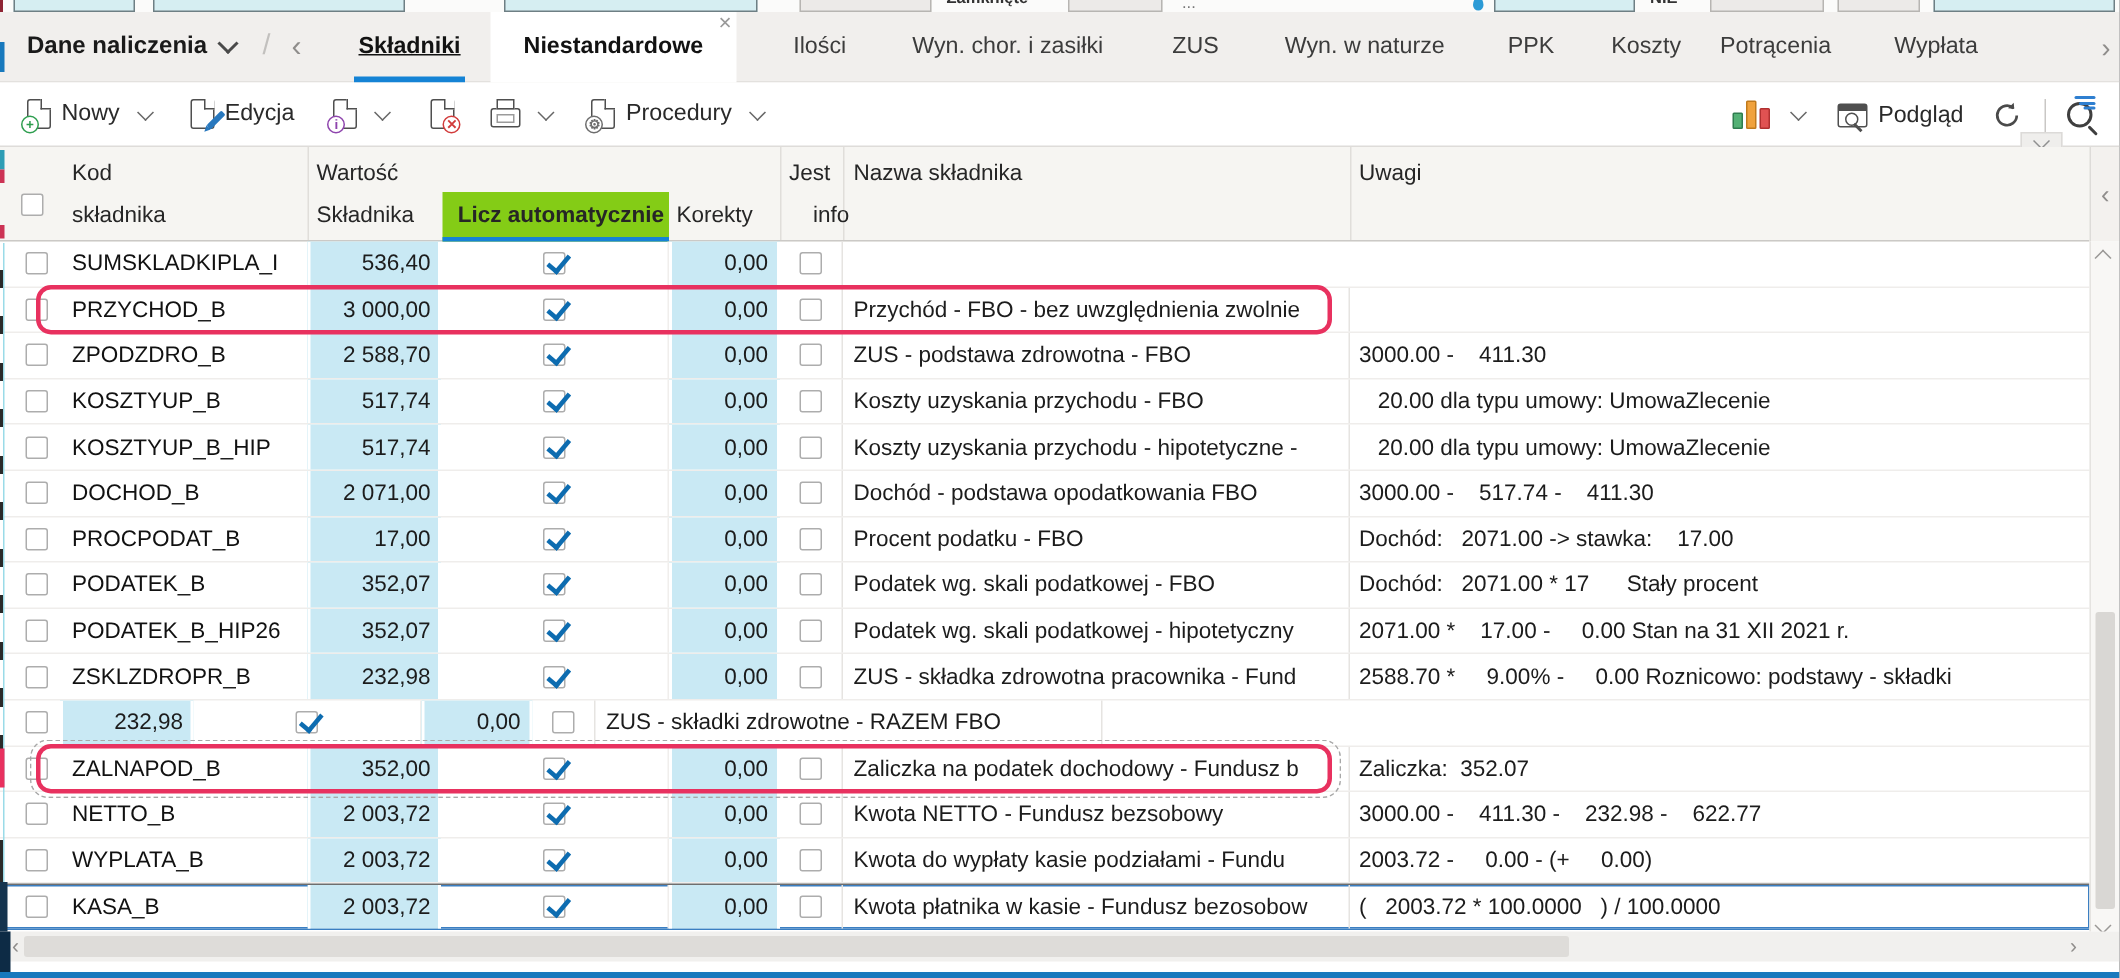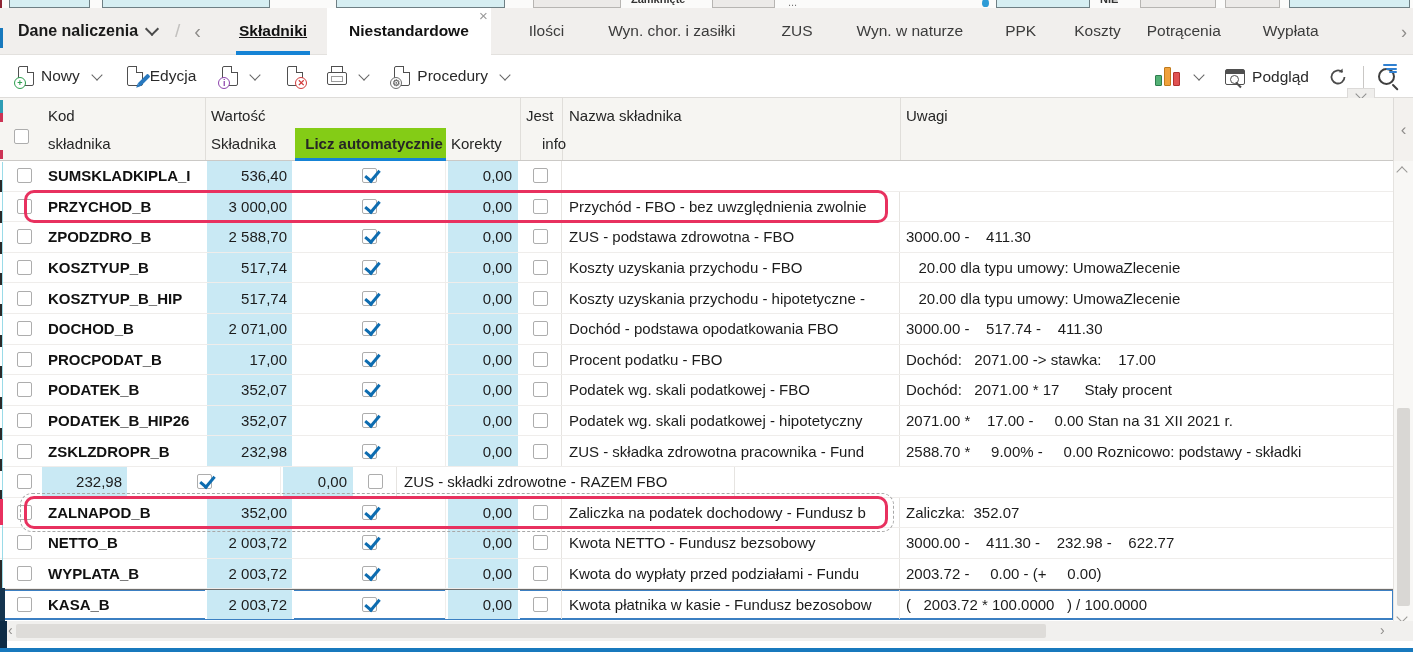--- a/index.html
+++ b/index.html
@@ -71,21 +71,21 @@
   .licz-h{position:absolute;left:295px;top:30px;width:151px;height:33px;background:#84cc16;
           border-bottom:3px solid #1583d5;box-sizing:border-box;font-weight:bold;
           display:flex;align-items:center;padding-left:7px;justify-content:center;}
   .ghead .vline{position:absolute;top:0;bottom:0;width:1px;background:#e0deda;}
   
   .gbody{position:absolute;left:0;top:161px;width:1393px;}
   .row{position:relative;display:flex;height:30.6px;box-sizing:border-box;border-bottom:1px solid #efedeb;
        padding-left:8px;cursor:default;}
   .cell{display:flex;align-items:center;box-sizing:border-box;overflow:hidden;font-size:15px;}
   .c-cb{width:32px;justify-content:center;}
-  .c-kod{width:165px;font-weight:bold;color:#111;padding-left:8px;white-space:nowrap;}
+  .c-kod{width:165px;font-weight:normal;color:#111;padding-left:8px;white-space:nowrap;}
   .c-wart{width:89px;background:#c9e9f4;justify-content:flex-end;padding-right:7px;
           box-shadow:inset 2px 0 0 #fff,inset -2px 0 0 #fff;}
   .c-licz{width:152px;justify-content:center;border-right:1px solid #f0eeec;}
   .c-kor{width:74px;background:#c9e9f4;justify-content:flex-end;padding-right:8px;
          box-shadow:inset 2px 0 0 #fff,inset -2px 0 0 #fff;}
   .c-jest{width:42px;justify-content:center;border-right:1px solid #e6e4e1;}
   .c-naz{width:338px;padding-left:7px;white-space:nowrap;border-right:1px solid #e6e4e1;}
   .c-uwagi{width:493px;padding-left:6px;white-space:pre;}
   .cbx{position:relative;display:inline-block;width:15px;height:15px;border:1px solid #adadad;
        border-radius:2px;background:#fff;box-sizing:border-box;}
@@ -493,21 +493,21 @@
         </div>
       <div class="cell c-kod">WYPLATA_B</div>
       <div class="cell c-wart">2 003,72</div>
       <div class="cell c-licz">
           <span class="cbx checked"></span>
         </div>
       <div class="cell c-kor">0,00</div>
       <div class="cell c-jest">
           <span class="cbx"></span>
         </div>
-      <div class="cell c-naz">Kwota do wypłaty przed podziałami - Fundu</div>
+      <div class="cell c-naz">Kwota do wypłaty kasie podziałami - Fundu</div>
       <div class="cell c-uwagi">2003.72 -     0.00 - (+     0.00)</div>
 
     </div>
       <div class="row focused">
       <div class="cell c-cb">
           <span class="cbx"></span>
         </div>
       <div class="cell c-kod">KASA_B</div>
       <div class="cell c-wart">2 003,72</div>
       <div class="cell c-licz">

